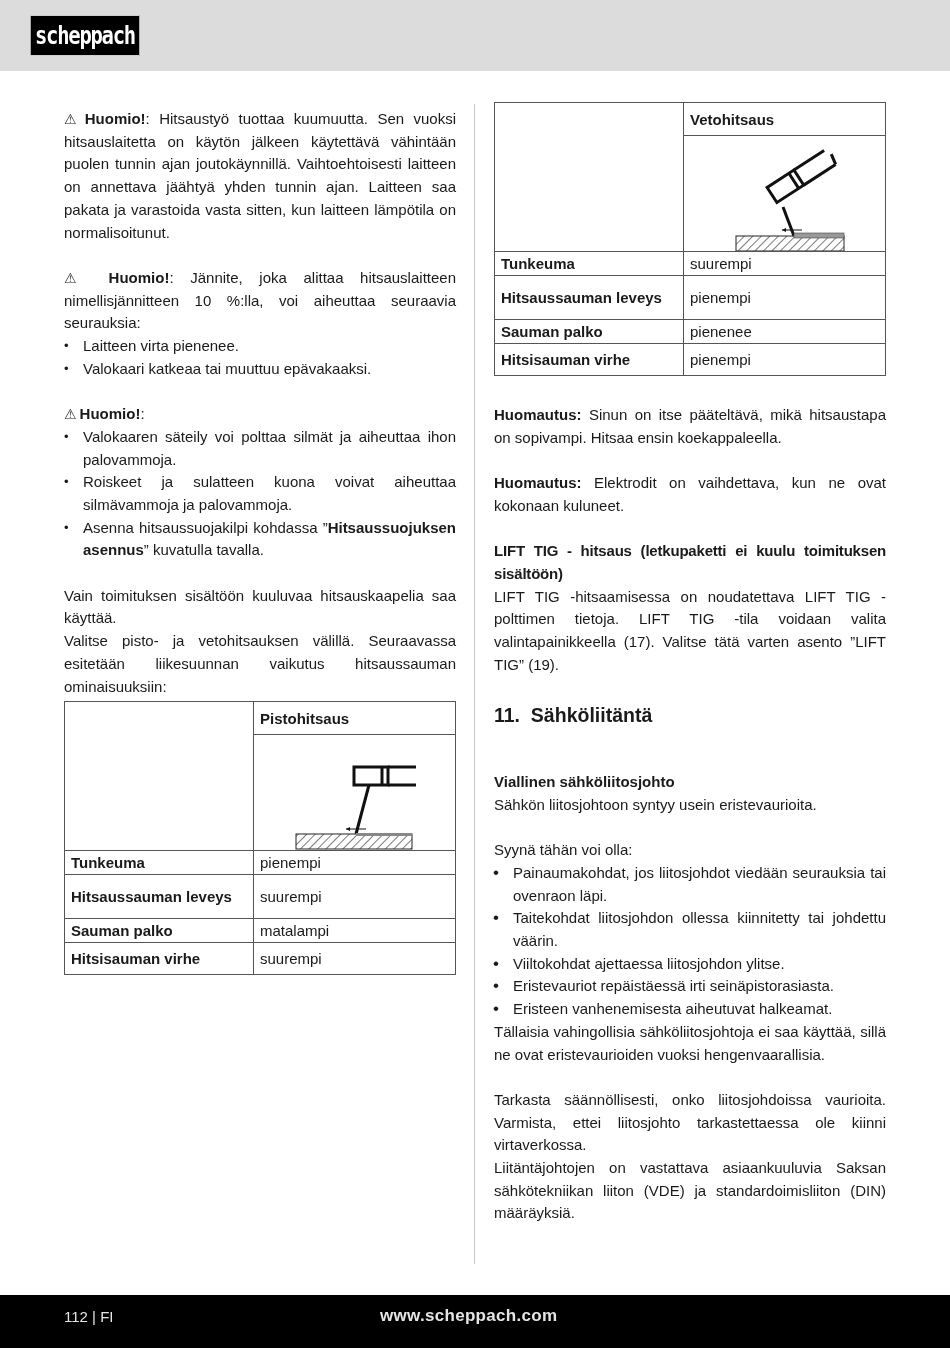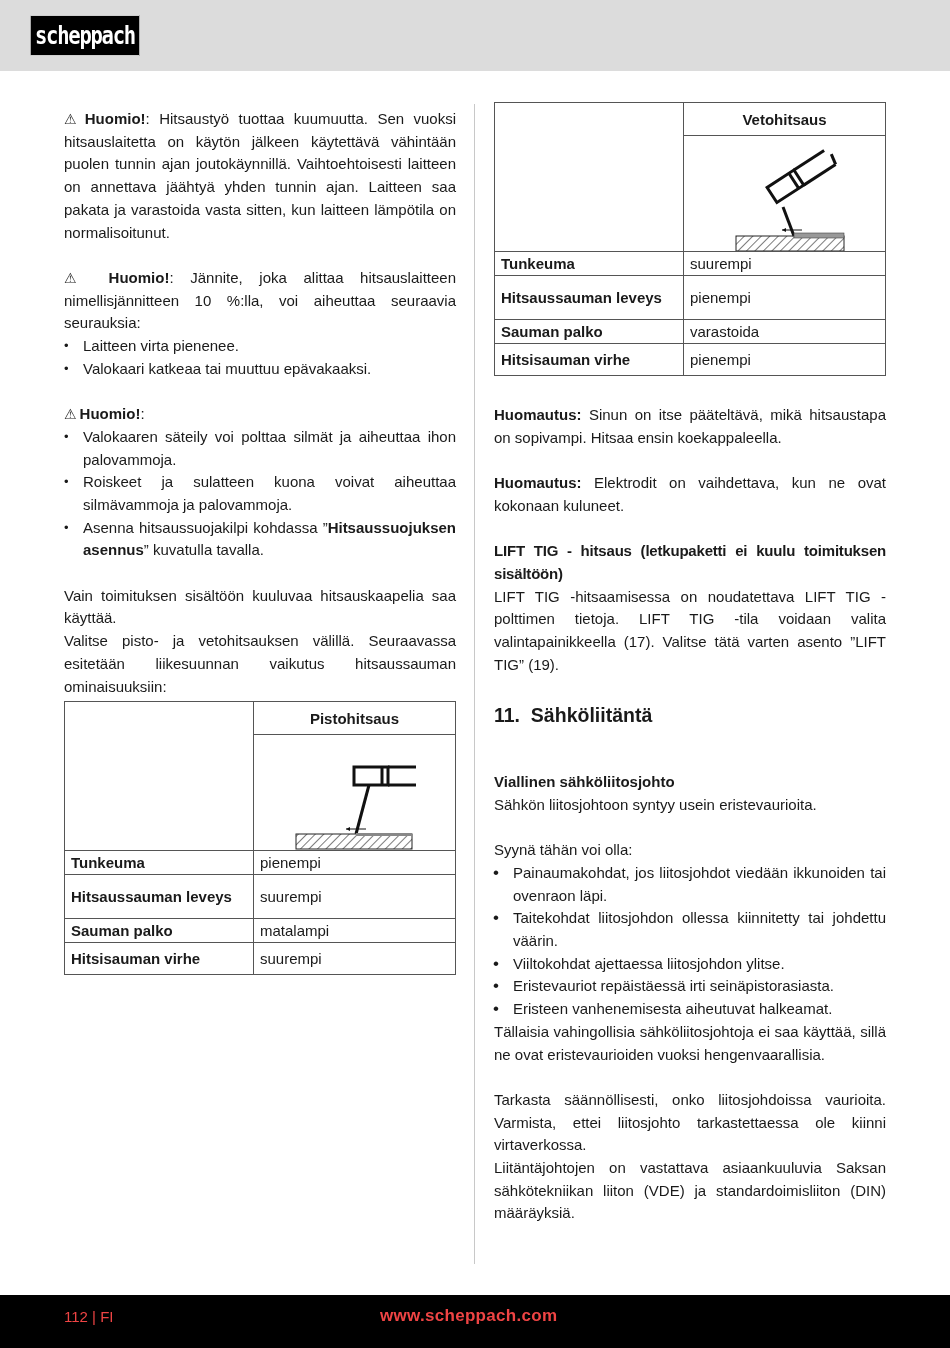--- a/index.html
+++ b/index.html
@@ -25,30 +25,30 @@
     ul.bul li::before { content: "•"; position: absolute; left: 0; top: 0; font-size: 13px; }
     ul.bul.big li::before { font-size: 17px; left: -1px; }
     .warn { font-size: 14px; font-weight: normal; margin-right: 3px; }
 
     h2.sec { font-size: 19.5px; font-weight: bold; line-height: 26px; margin: 6px 0 4px 0; }
 
     table.wt { border-collapse: collapse; width: 392px; font-size: 15px; }
     table.wt td { border: 1px solid #555; padding: 0 6px; vertical-align: middle; line-height: 19px; }
     table.wt td.k { width: 189px; font-weight: bold; }
     table.wt td.v { font-weight: normal; }
-    table.wt .hd td { height: 33px; font-weight: bold; text-align: center; }
+    table.wt .hd td { height: 33px; font-weight: bold; }
     table.wt .img td { height: 116px; }
     table.wt .r1 td { height: 24px; }
     table.wt .r2 td { height: 44px; }
     table.wt .r3 td { height: 24px; }
     table.wt .r4 td { height: 32px; }
     .empty { border-bottom: none !important; }
     .empty2 { border-top: none !important; }
 
-    .footer { position: absolute; left: 0; top: 1295px; width: 950px; height: 53px; background: #000; color: #ef4444; }
+    .footer { position: absolute; left: 0; top: 1295px; width: 950px; height: 53px; background: #000; color: #e5e5e5; }
     .pg { position: absolute; left: 64px; top: 13px; font-size: 15px; }
     .url { position: absolute; left: 380px; top: 11px; font-size: 17px; font-weight: bold; letter-spacing: 0.3px; }
     svg { display: block; }
   </style>
 </head>
 <body>
 
 <div class="header">
   <div class="logo">scheppach</div>
 </div>
@@ -156,21 +156,21 @@
     <tr class="r1">
           <td class="k">Tunkeuma</td>
           <td class="v">suurempi</td>
         </tr>
     <tr class="r2">
           <td class="k">Hitsaussauman leveys</td>
           <td class="v">pienempi</td>
         </tr>
     <tr class="r3">
           <td class="k">Sauman palko</td>
-          <td class="v">varastoida</td>
+          <td class="v">pienenee</td>
         </tr>
     <tr class="r4">
           <td class="k">Hitsisauman virhe</td>
           <td class="v">pienempi</td>
         </tr>
   </tbody>
     </table>
 
   <div style="height:28px;"></div>
   <p><b>Huomautus:</b><span> Sinun on itse pääteltävä, mikä hitsaustapa on sopivampi. Hitsaa ensin koekappaleella.</span></p>
@@ -181,21 +181,21 @@
   <p>LIFT TIG -hitsaamisessa on noudatettava LIFT TIG -polttimen tietoja. LIFT TIG -tila voidaan valita valintapainikkeella (17). Valitse tätä varten asento ”LIFT TIG” (19).</p>
 
   <h2 class="sec" style="margin-top:26px;white-space:pre;">11.  Sähköliitäntä</h2>
   <div style="height:16px;"></div>
   <div class="gap"></div>
   <p style="font-weight:bold;">Viallinen sähköliitosjohto</p>
   <p>Sähkön liitosjohtoon syntyy usein eristevaurioita.</p>
   <div class="gap"></div>
   <p>Syynä tähän voi olla:</p>
   <ul class="bul big">
-    <li>Painaumakohdat, jos liitosjohdot viedään ikkunoiden tai ovenraon läpi.</li>
+    <li>Painaumakohdat, jos liitosjohdot viedään seurauksia tai ovenraon läpi.</li>
     <li>Taitekohdat liitosjohdon ollessa kiinnitetty tai johdettu väärin.</li>
     <li>Viiltokohdat ajettaessa liitosjohdon ylitse.</li>
     <li>Eristevauriot repäistäessä irti seinäpistorasiasta.</li>
     <li>Eristeen vanhenemisesta aiheutuvat halkeamat.</li>
   </ul>
   <p>Tällaisia vahingollisia sähköliitosjohtoja ei saa käyttää, sillä ne ovat eristevaurioiden vuoksi hengenvaarallisia.</p>
   <div class="gap"></div>
   <p>Tarkasta säännöllisesti, onko liitosjohdoissa vaurioita. Varmista, ettei liitosjohto tarkastettaessa ole kiinni virtaverkossa.</p>
   <p>Liitäntäjohtojen on vastattava asiaankuuluvia Saksan sähkötekniikan liiton (VDE) ja standardoimisliiton (DIN) määräyksiä.</p>
 </div>

